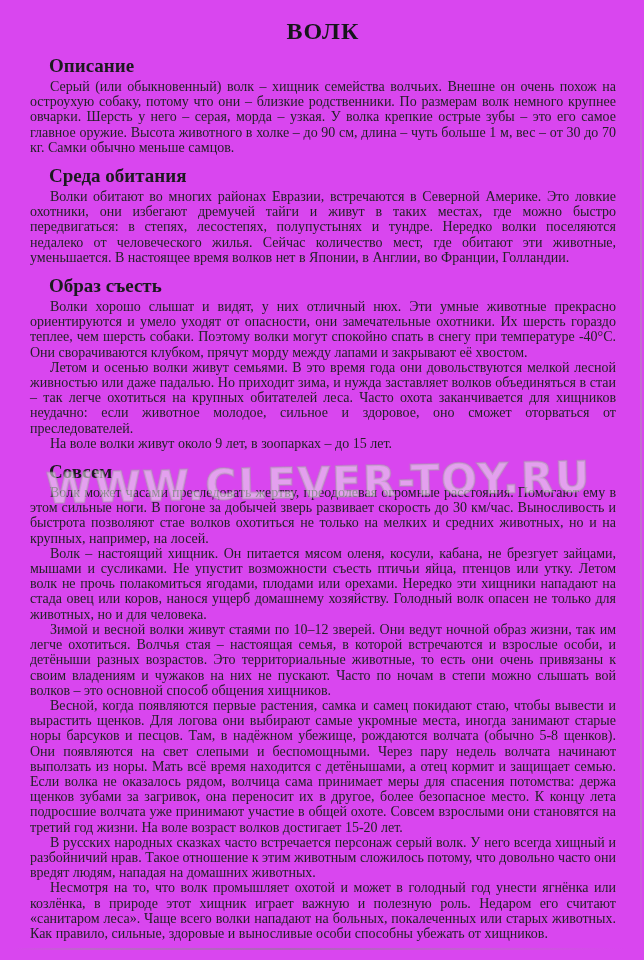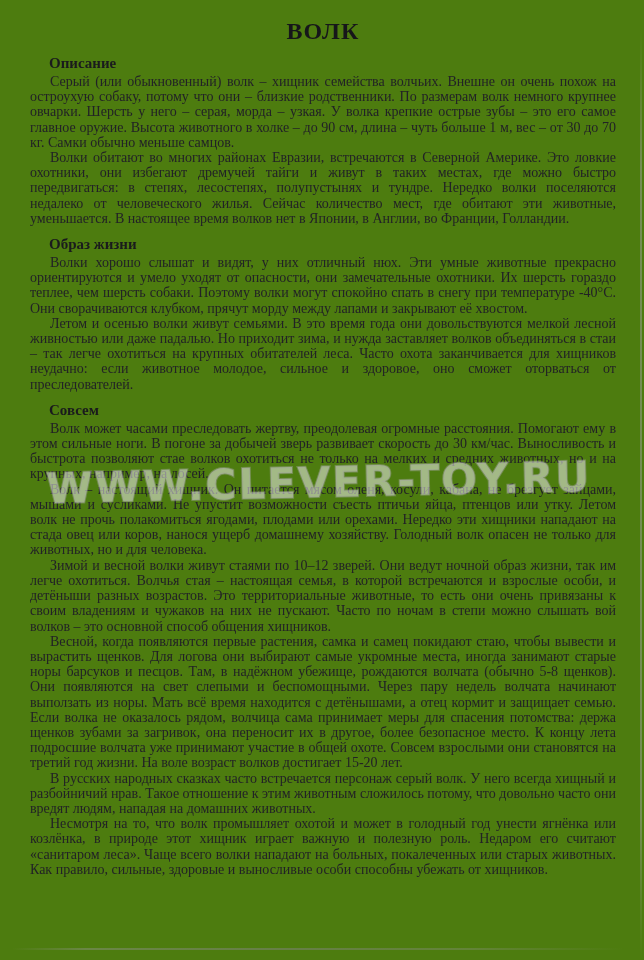--- a/index.html
+++ b/index.html
@@ -4,40 +4,40 @@
 <style>
   html, body { margin: 0; padding: 0; }
   body {
     width: 644px; height: 960px;
     background: #ffffff;
     font-family: "Liberation Serif", serif;
   }
   .page {
     position: relative;
     width: 644px; height: 960px;
-    background: #4d7c0f;
+    background: #d946ef;
     overflow: hidden;
     color: #1d1d1f;
   }
   .content {
     position: relative;
     padding: 10px 28px 0 30px;
     z-index: 1;
   }
   h1.title {
     text-align: center;
     font-size: 24px;
     font-weight: bold;
     letter-spacing: 1px;
     margin: 8px 0 10px 0;
     color: #16161a;
     font-family: "Liberation Serif", serif;
   }
   h2.section-heading {
-    font-size: 15px;
+    font-size: 19px;
     font-weight: bold;
     margin: 10px 0 2px 0;
     padding-left: 19px;
     color: #1a1a1d;
   }
   p.para {
     font-size: 14px;
     line-height: 15.2px;
     text-align: justify;
     margin: 0;
@@ -89,27 +89,29 @@
   <div class="content">
 
     <h1 class="title">ВОЛК</h1>
 
     <section>
       <h2 class="section-heading">Описание</h2>
       <p class="para">Серый (или обыкновенный) волк – хищник семейства волчьих. Внешне он очень похож на остроухую собаку, потому что они – близкие родственники. По размерам волк немного крупнее овчарки. Шерсть у него – серая, морда – узкая. У волка крепкие острые зубы – это его самое главное оружие. Высота животного в холке – до 90 см, длина – чуть больше 1 м, вес – от 30 до 70 кг. Самки обычно меньше самцов.</p>
     </section>
 
     <section>
+      <h2 class="section-heading">Среда обитания</h2>
       <p class="para">Волки обитают во многих районах Евразии, встречаются в Северной Америке. Это ловкие охотники, они избегают дремучей тайги и живут в таких местах, где можно быстро передвигаться: в степях, лесостепях, полупустынях и тундре. Нередко волки поселяются недалеко от человеческого жилья. Сейчас количество мест, где обитают эти животные, уменьшается. В настоящее время волков нет в Японии, в Англии, во Франции, Голландии.</p>
     </section>
 
     <section>
-      <h2 class="section-heading">Образ жизни</h2>
+      <h2 class="section-heading">Образ съесть</h2>
       <p class="para">Волки хорошо слышат и видят, у них отличный нюх. Эти умные животные прекрасно ориентируются и умело уходят от опасности, они замечательные охотники. Их шерсть гораздо теплее, чем шерсть собаки. Поэтому волки могут спокойно спать в снегу при температуре -40°С. Они сворачиваются клубком, прячут морду между лапами и закрывают её хвостом.</p>
       <p class="para">Летом и осенью волки живут семьями. В это время года они довольствуются мелкой лесной живностью или даже падалью. Но приходит зима, и нужда заставляет волков объединяться в стаи – так легче охотиться на крупных обитателей леса. Часто охота заканчивается для хищников неудачно: если животное молодое, сильное и здоровое, оно сможет оторваться от преследователей.</p>
+      <p class="para">На воле волки живут около 9 лет, в зоопарках – до 15 лет.</p>
     </section>
 
     <section>
       <h2 class="section-heading">Совсем</h2>
       <p class="para">Волк может часами преследовать жертву, преодолевая огромные расстояния. Помогают ему в этом сильные ноги. В погоне за добычей зверь развивает скорость до 30 км/час. Выносливость и быстрота позволяют стае волков охотиться не только на мелких и средних животных, но и на крупных, например, на лосей.</p>
       <p class="para">Волк – настоящий хищник. Он питается мясом оленя, косули, кабана, не брезгует зайцами, мышами и сусликами. Не упустит возможности съесть птичьи яйца, птенцов или утку. Летом волк не прочь полакомиться ягодами, плодами или орехами. Нередко эти хищники нападают на стада овец или коров, нанося ущерб домашнему хозяйству. Голодный волк опасен не только для животных, но и для человека.</p>
     </section>
 
     <section>
       <p class="para">Зимой и весной волки живут стаями по 10–12 зверей. Они ведут ночной образ жизни, так им легче охотиться. Волчья стая – настоящая семья, в которой встречаются и взрослые особи, и детёныши разных возрастов. Это территориальные животные, то есть они очень привязаны к своим владениям и чужаков на них не пускают. Часто по ночам в степи можно слышать вой волков – это основной способ общения хищников.</p>

